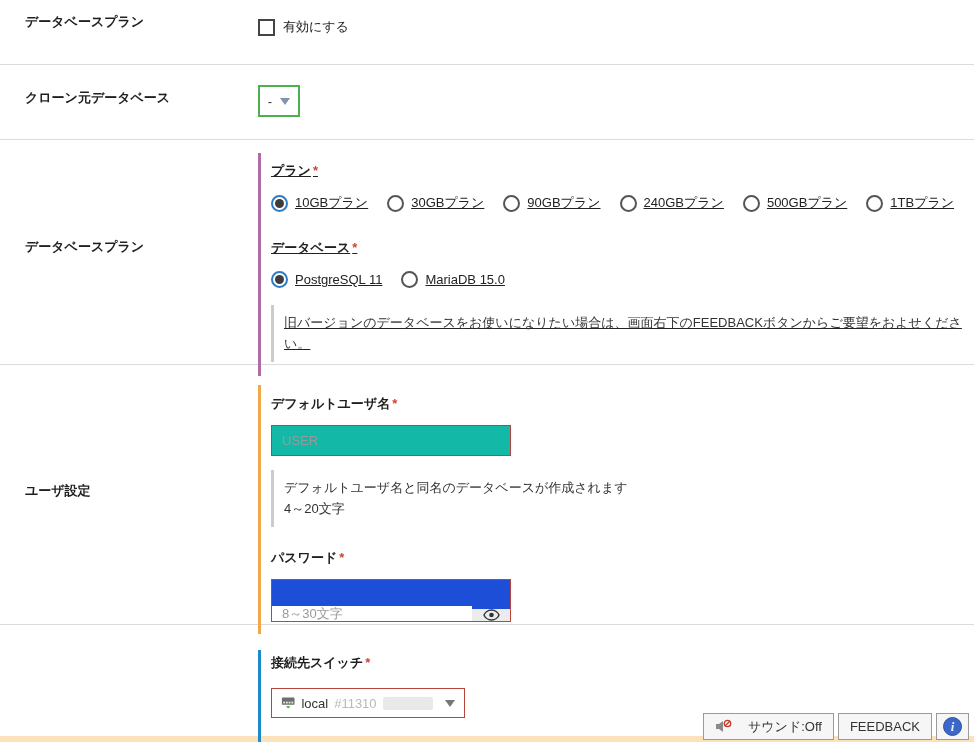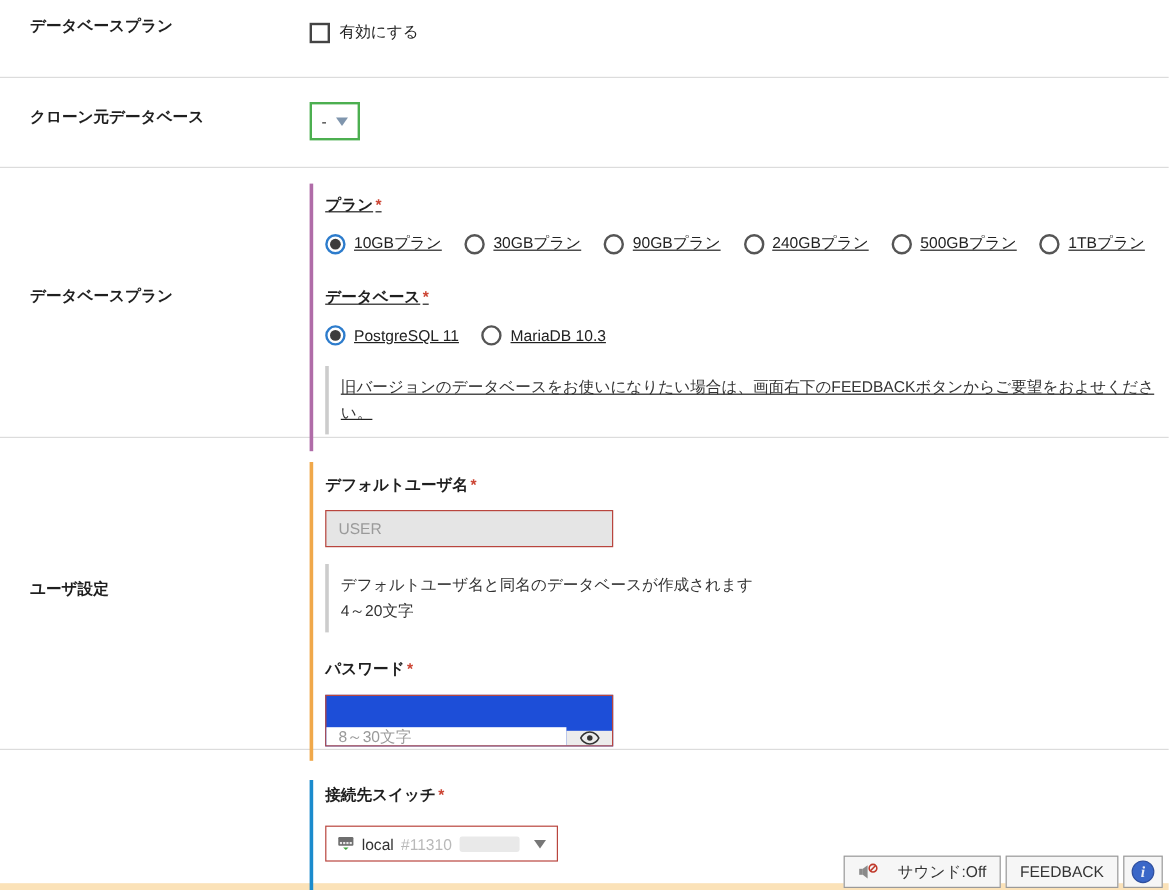--- a/index.html
+++ b/index.html
@@ -48,21 +48,21 @@
     display:flex; align-items:center; justify-content:center; background:#fff; }
   .radio-item.selected .radio { border-color:var(--radio-selected,#2d7ccc); }
   .radio .dot { width:9px; height:9px; border-radius:50%; background:transparent; }
   .radio-item.selected .dot { background:#3c3c3c; }
   .mt27 { margin-top:27px; }
 
   .note { margin-top:17px; border-left:3px solid var(--note-border,#cccccc); padding:7px 10px; color:#333; line-height:1.65; }
 
   
   .text-input { margin-top:12px; width:240px; height:31px; border:1px solid var(--input-border-error,#b9453e);
-    padding:0 10px; font-size:13px; font-family:inherit; color:#333; display:block; background:#e5e5e5; }
+    padding:0 10px; font-size:13px; font-family:inherit; color:#333; display:block; background:#14b8a6; }
   .text-input::placeholder { color:var(--placeholder,#9a9a9a); }
   .mt22 { margin-top:22px; }
   .pw-box { margin-top:12px; width:240px; height:43px; border:1px solid var(--input-border-error,#b9453e);
     display:flex; align-items:flex-end; background:#1d4ed8; }
   .pw-box input { flex:1; border:none; outline:none; padding:0 10px; font-size:13px; font-family:inherit; color:#333; min-width:0; }
   .pw-box input::placeholder { color:var(--placeholder,#9a9a9a); }
   .eye-btn { width:38px; background:#ececec; display:flex; align-items:center; justify-content:center; cursor:pointer; }
 
   
   .switch-select { margin-top:16px; width:194px; height:30px; border:1px solid var(--input-border-error,#b9453e);
@@ -157,21 +157,21 @@
           <div class="radio-item selected">
               <span class="radio">
                 <span class="dot"></span>
               </span>
               <span>PostgreSQL 11</span>
             </div>
           <div class="radio-item">
               <span class="radio">
                 <span class="dot"></span>
               </span>
-              <span>MariaDB 10.3</span>
+              <span>MariaDB 15.0</span>
             </div>
         </div>
 
         <div class="note" style="max-width:720px;">旧バージョンのデータベースをお使いになりたい場合は、画面右下のFEEDBACKボタンからご要望をおよせください。</div>
       </div>
     </div>
   </div>
 
   <div class="section s4">
     <div class="label-col">ユーザ設定</div>

